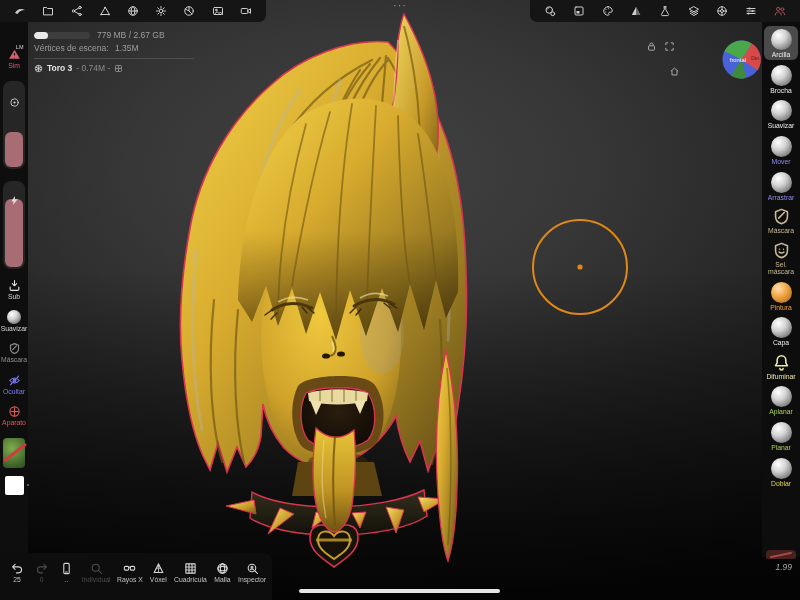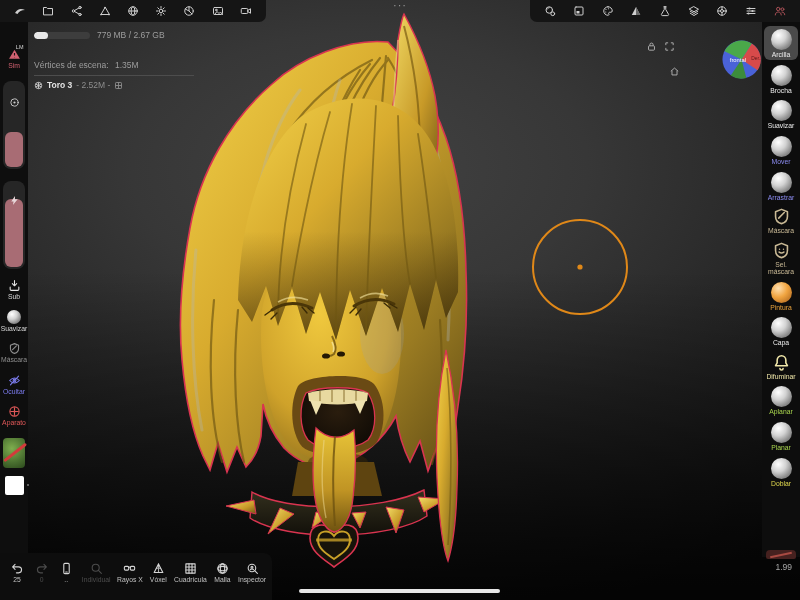--- a/index.html
+++ b/index.html
@@ -19,21 +19,21 @@
   #topbar-left  { left:0; width:266px; justify-content:space-around; border-radius:0 0 7px 0; padding:0 6px; }
   #topbar-right { right:0; width:270px; justify-content:space-around; border-radius:0 0 0 7px; padding:0 6px; }
   .tb-btn { display:inline-flex; width:18px; height:18px; align-items:center; justify-content:center; color:#cfcfcf; }
   .tb-btn svg { width:12px; height:12px; }
   #multitask-dots { position:absolute; top:-1px; left:50%; transform:translateX(-50%); color:#9a9a9a; font-size:11px; letter-spacing:1px; z-index:31; }
   
   #status-panel { position:absolute; left:34px; top:30px; z-index:20; font-size:8.5px; color:#9d9d9d; }
   #mem-row { display:flex; align-items:center; gap:7px; height:10px; }
   #mem-track { width:56px; height:7px; border-radius:4px; background:#3d3d3d; overflow:hidden; }
   #mem-fill { width:14px; height:7px; border-radius:4px; background:#e9e9e9; }
-  #vertices-row { margin-top:20px; }
+  #vertices-row { margin-top:3px; }
   #status-divider { width:160px; height:1px; background:#4d4d4d; margin:5px 0 4px; }
   #object-row { display:flex; align-items:center; gap:4px; color:#8d8d8d; }
   #object-row svg { width:9px; height:9px; color:#cfcfcf; }
   #object-name { color:#e2e2e2; font-weight:bold; }
   
   #left-rail { position:absolute; left:0; top:22px; bottom:47px; width:28px; background:#0e0e0e; z-index:25; display:flex; flex-direction:column; align-items:center; }
   .rail-label { font-size:6.8px; margin-top:1px; text-align:center; line-height:1.05; }
   #sim-btn { margin-top:26px; display:flex; flex-direction:column; align-items:center; color:#d06070; position:relative; }
   #sim-btn svg { width:13px; height:13px; }
   #sim-badge { position:absolute; top:-4px; right:-3px; font-size:5.5px; color:#d8d8d8; }
@@ -54,21 +54,21 @@
   
   #right-rail { position:absolute; right:0; top:22px; width:38px; height:535px; background:#0d0d0d; z-index:25; display:flex; flex-direction:column; align-items:center; padding-top:4px; }
   .tool { width:34px; display:flex; flex-direction:column; align-items:center; padding:3px 0 2px; border-radius:6px; margin-bottom:1.5px; }
   .tool.sel { background:#4a4a4a; }
   .tool .ball { width:21px; height:21px; }
   .tool .ball.orange { background:radial-gradient(circle at 35% 30%, #ffe0b0, #f0a440 45%, #a05a18 100%); }
   .tool svg { width:19px; height:19px; }
   .tool .rail-label { font-size:6.8px; }
   #rail-overflow { width:30px; height:9px; border-radius:4px 4px 2px 2px; background:#46211f; position:relative; overflow:hidden; margin-top:2px; }
   #rail-overflow::after { content:""; position:absolute; left:4px; top:4px; width:22px; height:2px; background:#a84a42; transform:rotate(-12deg); }
-  #zoom-level { position:absolute; right:8px; top:562px; font-size:8.5px; color:#a8a8a8; z-index:26; }
+  #zoom-level { position:absolute; right:8px; top:562px; font-size:8.5px; color:#a8a8a8; z-index:26;font-style:italic; }
   
   #view-controls { position:absolute; right:38px; top:22px; z-index:20; }
   .vc-btn { position:absolute; color:#b5b5b5; }
   .vc-btn svg { width:11px; height:11px; }
   #lock-btn { left:-116px; top:16px; } #expand-btn { left:-98px; top:16px; } #home-btn { left:-93px; top:41px; }
   #nav-gizmo { position:absolute; left:-41px; top:17px; width:41px; height:41px; }
   
   #bottom-panel { position:absolute; left:0; bottom:0; width:272px; height:47px; background:#0d0d0d; border-radius:0 8px 0 0; z-index:30; display:flex; align-items:center; justify-content:space-between; padding:0 6px 8px 8px; }
   .bt-item { display:flex; flex-direction:column; align-items:center; gap:1px; color:#d6d6d6; min-width:18px; }
   .bt-item svg { width:13px; height:13px; }
@@ -366,21 +366,21 @@
     <span>Vértices de escena:</span>
     <span style="margin-left:4px;">1.35M</span>
   </div>
   <div id="status-divider"></div>
   <div id="object-row">
     <svg viewBox="0 0 24 24" fill="none" stroke="currentColor" stroke-width="2.4">
           <circle cx="12" cy="12" r="8.5"></circle>
           <path d="M12 4 v16 M4.5 8 l15 8 M19.5 8 l-15 8"></path>
         </svg>
     <span id="object-name">Toro 3</span>
-    <span>- 2.52M -</span>
+    <span>- 0.74M -</span>
     <svg viewBox="0 0 24 24" fill="none" stroke="currentColor" stroke-width="2.4" style="color:#8d8d8d;">
           <rect x="4" y="4" width="16" height="16" rx="2"></rect>
           <path d="M12 4 v16 M4 12 h16"></path>
         </svg>
   </div>
 </div>
 
 <div id="left-rail">
   <div id="sim-btn">
     <span id="sim-badge">LM</span>

